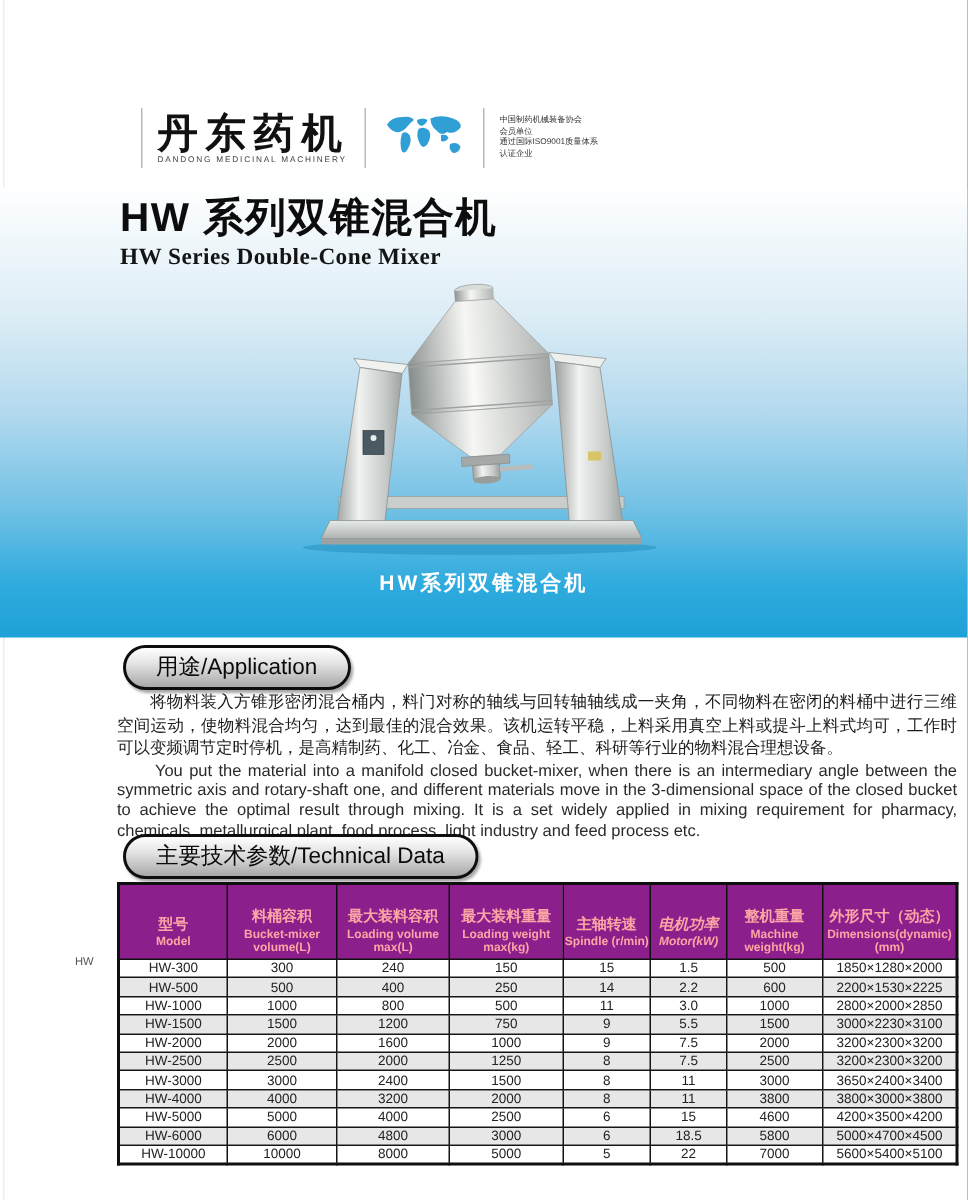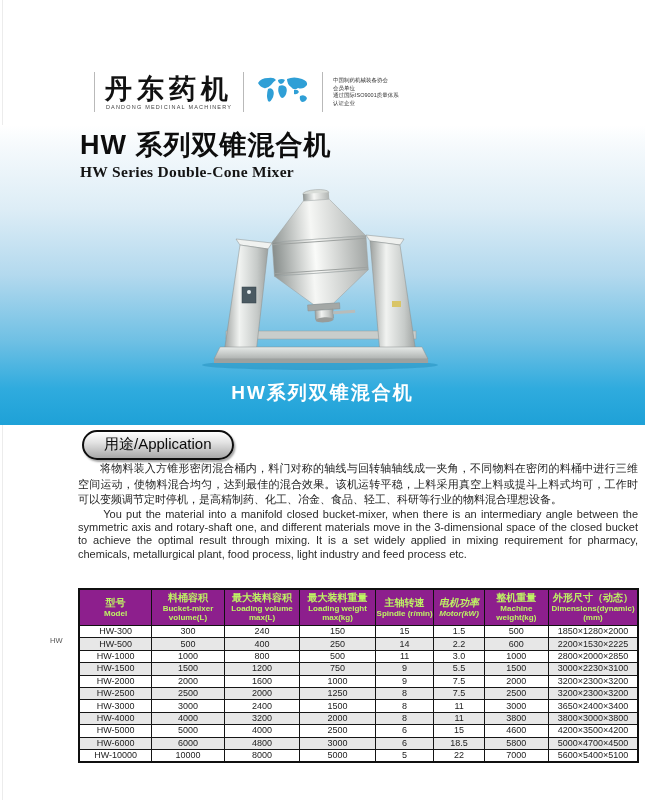--- a/index.html
+++ b/index.html
@@ -6,37 +6,37 @@
   .page {
     position:relative; width:645px; height:800px; margin:0 auto;
     background:#ffffff; overflow:hidden;
     font-family:"Liberation Sans", sans-serif; color:#222;
   }
   .edge-line { position:absolute; left:2px; top:0; width:1px; height:100%; background:#ececec; }
 
   
   .header { position:absolute; top:72px; left:84px; display:flex; align-items:center; }
   .v-div { width:1px; height:40px; background:#b9b9b9; margin:0 10px; }
-  .brand { text-align:center; }
+  .brand { }
   .brand-zh { font-family:"Liberation Serif", serif; font-weight:bold; font-size:27px; letter-spacing:5px; color:#111; line-height:28px; white-space:nowrap; }
   .brand-en { font-size:5.5px; letter-spacing:1.2px; color:#444; margin-top:1px; }
   .map-wrap { width:58px; height:36px; }
   .cert { font-size:5.5px; line-height:7.5px; color:#333; }
 
   
   .hero {
     position:absolute; top:125px; left:0; width:645px; height:300px;
     background:linear-gradient(180deg,#ffffff 0%,#f4f9fc 8%,#ddedf6 28%,#b3d9ee 50%,#6fc0e4 72%,#2fabde 88%,#1ea1d7 100%);
   }
   .title-block { position:absolute; top:4px; left:80px; }
   .title-zh { font-size:27px; font-weight:bold; color:#0d0d0d; letter-spacing:1px; line-height:32px; }
   .title-en { font-family:"Liberation Serif", serif; font-size:15.5px; font-weight:bold; color:#141414; margin-top:2px; letter-spacing:0.3px; }
   .machine { position:absolute; left:170px; top:58px; width:300px; height:192px; }
   .hero-caption { position:absolute; top:255px; left:0; width:645px; text-align:center;
-    color:#ffffff; font-size:19px; font-weight:bold; letter-spacing:2px; }
+    color:#ffffff; font-size:14px; font-weight:bold; letter-spacing:2px; }
 
   
   .section-pill {
     position:absolute; left:82px; display:inline-block;
     padding:3px 20px 4px 20px; border:2px solid #0e0e0e; border-radius:15px;
     background:linear-gradient(180deg,#ffffff 0%,#e3e3e3 40%,#a8a8a8 100%);
     box-shadow:1.5px 2px 2px rgba(0,0,0,0.35);
     font-size:15px; font-weight:normal; color:#0a0a0a; white-space:nowrap;
   }
   .pill-app { top:430px; }
@@ -46,21 +46,21 @@
   .para-en { top:508px; font-size:11px; line-height:13.2px; color:#2a2a2a; text-indent:2.3em; }
 
   .margin-label { position:absolute; left:50px; top:636px; font-size:7.5px; color:#555; }
 
   
   .table-wrap { position:absolute; left:78px; top:588px; width:561px; }
   table.tech { border-collapse:collapse; table-layout:fixed; width:561px; border:2px solid #101010; }
   col.c0{width:13%} col.c1{width:13%} col.c2{width:13.5%} col.c3{width:13.5%}
   col.c4{width:10.5%} col.c5{width:9%} col.c6{width:11.5%} col.c7{width:16%}
   table.tech th {
-    border:1px solid #101010; color:#bef264; padding:2px 0 3px 0; vertical-align:middle;
+    border:1px solid #101010; color:#fca5a5; padding:16px 0 3px 0; vertical-align:middle;
   }
   .th-zh { font-size:10px; font-weight:bold; line-height:11px; }
   .th-en { font-size:8px;  font-weight:bold; line-height:9px; margin-top:1px; }
   table.tech td {
     border:1px solid #151515; text-align:center; font-size:9px; color:#222;
     height:11.4px; padding:0 1px; line-height:11px; white-space:nowrap; overflow:hidden;
   }
   table.tech tbody tr:nth-child(even) { background:#e7e7e7; }
   table.tech tbody tr:nth-child(odd)  { background:#ffffff; }
 </style>
@@ -160,20 +160,21 @@
       </svg>
     </div>
 
     <div class="hero-caption">HW系列双锥混合机</div>
   </div>
 
   <div class="section-pill pill-app">用途/Application</div>
   <div class="para para-zh">将物料装入方锥形密闭混合桶内，料门对称的轴线与回转轴轴线成一夹角，不同物料在密闭的料桶中进行三维空间运动，使物料混合均匀，达到最佳的混合效果。该机运转平稳，上料采用真空上料或提斗上料式均可，工作时可以变频调节定时停机，是高精制药、化工、冶金、食品、轻工、科研等行业的物料混合理想设备。</div>
   <div class="para para-en">You put the material into a manifold closed bucket-mixer, when there is an intermediary angle between the symmetric axis and rotary-shaft one, and different materials move in the 3-dimensional space of the closed bucket to achieve the optimal result through mixing. It is a set widely applied in mixing requirement for pharmacy, chemicals, metallurgical plant, food process, light industry and feed process etc.</div>
 
+  <div class="section-pill pill-tech">主要技术参数/Technical Data</div>
   <div class="margin-label">HW</div>
 
   <div class="table-wrap">
     <table class="tech">
       <colgroup>
         <col class="c0">
           <col class="c1">
           <col class="c2">
           <col class="c3">
         <col class="c4">

